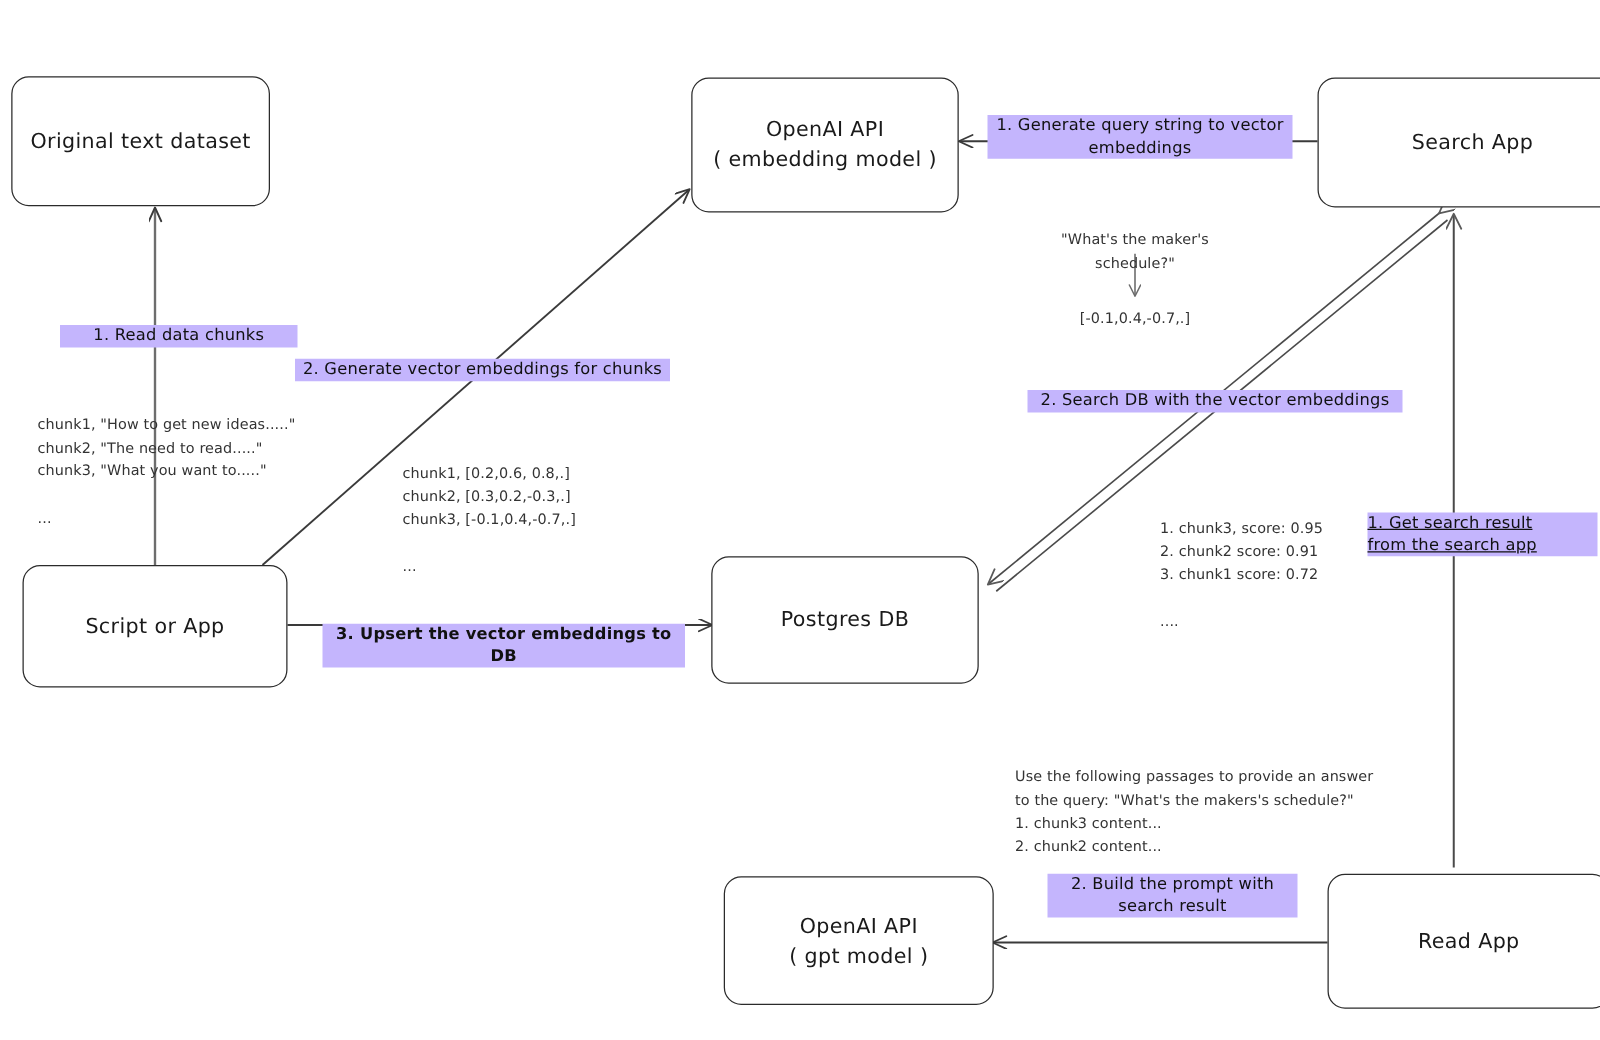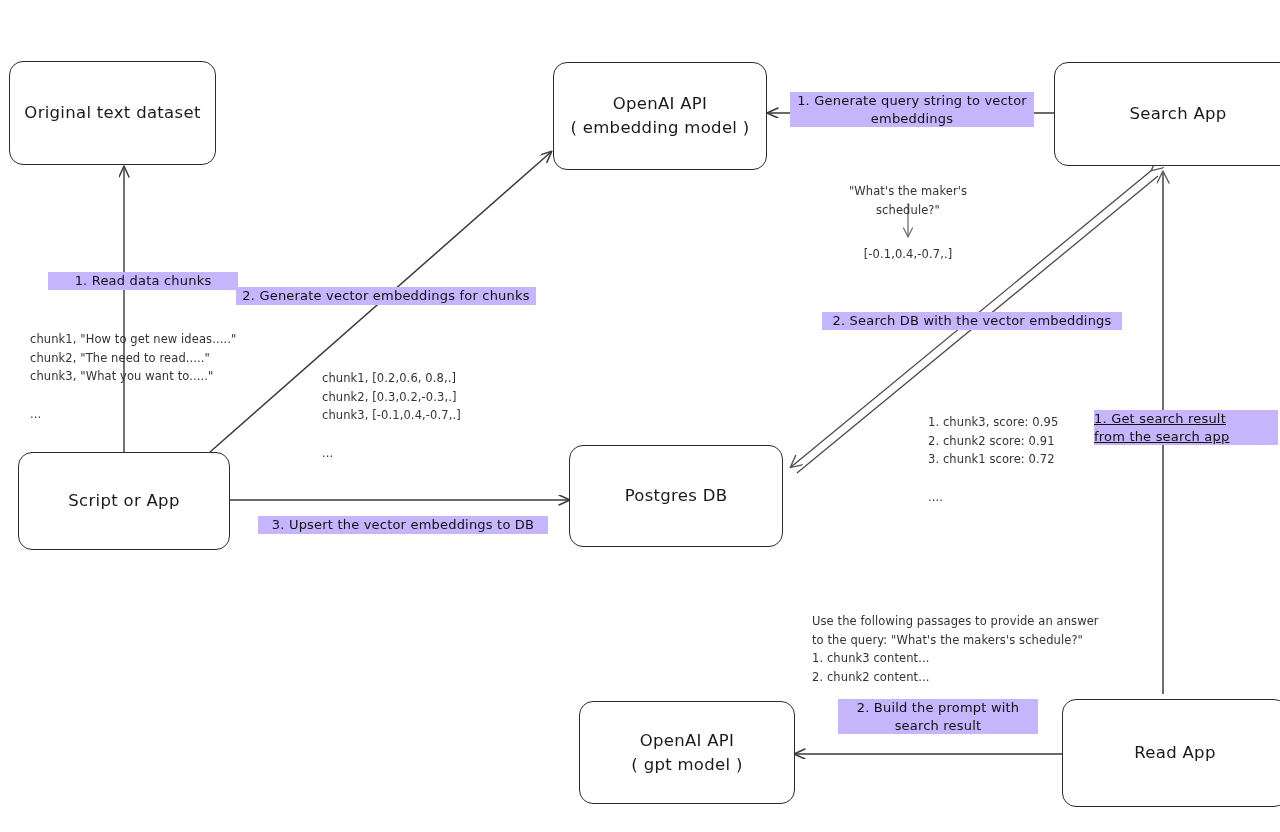--- a/index.html
+++ b/index.html
@@ -137,25 +137,25 @@
 
   <div class="node" style="left:579px; top:701px; width:216px; height:103px;">
     <div class="line1">OpenAI API</div>
     <div class="line2">( gpt model )</div>
   </div>
 
   <div class="node" style="left:1062px; top:699px; width:226px; height:108px;">
     <div class="line1">Read App</div>
   </div>
 
-  <div class="edge-label" style="left:48px; top:272px; width:190px;">1. Read data chunks</div>
+  <div class="edge-label" style="left:48px; top:260px; width:190px;">1. Read data chunks</div>
 
   <div class="edge-label" style="left:236px; top:287px; width:300px;">2. Generate vector embeddings for chunks</div>
 
-  <div class="edge-label" style="left:258px; top:516px; width:290px;">3. Upsert the vector embeddings  to DB</div>
+  <div class="edge-label" style="left:258px; top:499px; width:290px;font-weight:bold;">3. Upsert the vector embeddings  to DB</div>
 
   <div class="edge-label" style="left:790px; top:92px; width:244px;">1. Generate query string to vector
 embeddings</div>
 
   <div class="edge-label" style="left:822px; top:312px; width:300px;">2. Search DB with the vector embeddings</div>
 
   <div class="edge-label left" style="left:1094px; top:410px; width:184px;text-decoration:underline;">1. Get search result
 from the search app</div>
 
   <div class="edge-label" style="left:838px; top:699px; width:200px;">2. Build the prompt with

